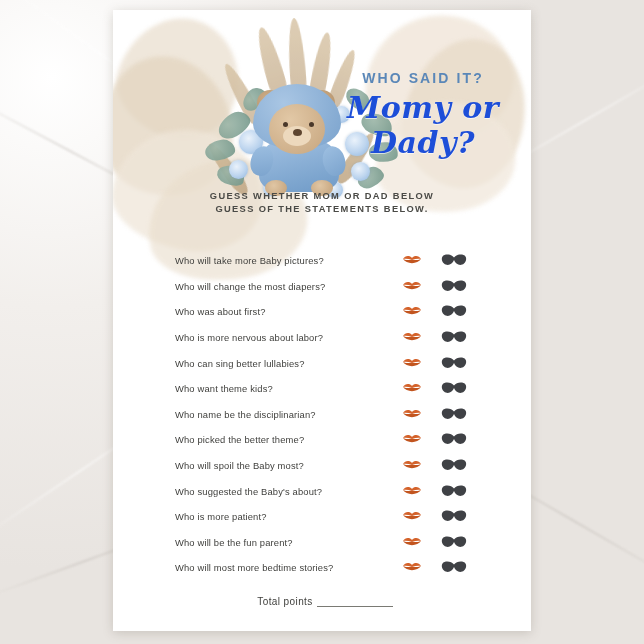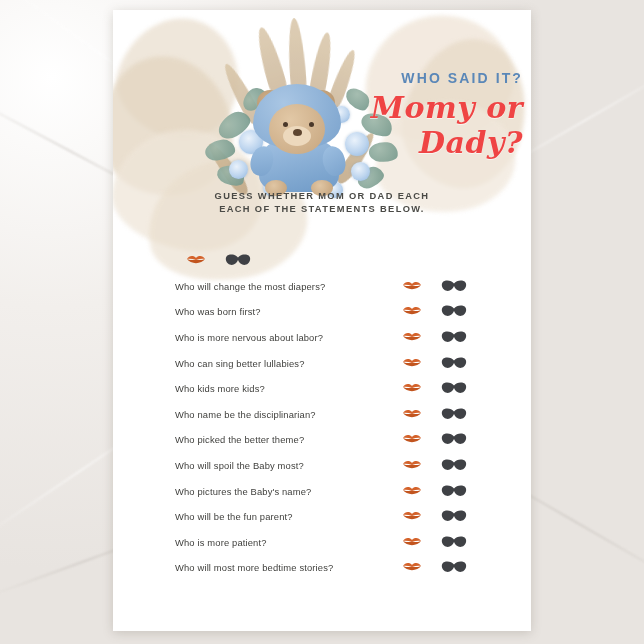--- a/index.html
+++ b/index.html
@@ -159,36 +159,36 @@
   }
   .foot-l { left: 12px; top: 96px; }
   .foot-r { left: 58px; top: 96px; }
 
   
   #title-block {
     position: absolute;
     left: 210px;
     top: 60px;
     width: 200px;
-    text-align: right;
+    text-align: center;
   }
   #who-said-it {
     font-family: "Liberation Sans", sans-serif;
     font-size: 14px;
     letter-spacing: 2.1px;
     font-weight: 700;
     color: #5a87b8;
     margin: 0 0 4px 0;
   }
   #mom-or-dad {
     font-family: "DejaVu Serif", serif;
     font-style: italic;
     font-size: 30px;
     font-weight: 700;
-    color: #ef4444;
+    color: #1d4ed8;
     margin: 0;
     letter-spacing: .5px;
     text-shadow: 0 1px 0 rgba(255,255,255,.6);
   }
 
   #subtitle {
     position: absolute;
     left: 49px;
     top: 180px;
     width: 320px;
@@ -313,27 +313,28 @@
       <div class="bear-part muzzle"></div>
       <div class="bear-part nose"></div>
     </div>
 
     <div id="title-block">
       <div id="who-said-it">WHO SAID IT?</div>
       <div id="mom-or-dad">Momy or Dady?</div>
     </div>
 
     <div id="subtitle">
-      <div>GUESS WHETHER MOM OR DAD EACH</div>
-      <div>EACH OF THE STATEMENTS BELOW.</div>
+      <div>GUESS WHETHER MOM OR DAD BELOW</div>
+      <div>GUESS OF THE STATEMENTS BELOW.</div>
     </div>
 
     <div id="rows">
 
       <div class="row">
+        <div class="q-text">Who will take more Baby pictures?</div>
         <div class="pick">
           <svg class="lips" width="18" height="11" viewBox="0 0 36 22">
             <path d="M18 6 C13 0, 4 1, 0 8 C6 7, 12 8, 18 10 C24 8, 30 7, 36 8 C32 1, 23 0, 18 6 Z" fill="#d4622a"></path>
             <path d="M0 8 C7 19, 29 19, 36 8 C29 11, 24 10, 18 10 C12 10, 7 11, 0 8 Z" fill="#c2551f"></path>
           </svg>
         </div>
         <div class="pick">
           <svg class="stache" width="26" height="13" viewBox="0 0 52 26">
             <path d="M26 7 C22 2, 14 0, 7 2 C0 4, 0 14, 6 19 C13 25, 23 21, 26 12 C29 21, 39 25, 46 19 C52 14, 52 4, 45 2 C38 0, 30 2, 26 7 Z" fill="#3f4145"></path>
           </svg>
@@ -349,21 +350,21 @@
           </svg>
         </div>
         <div class="pick">
           <svg class="stache" width="26" height="13" viewBox="0 0 52 26">
             <path d="M26 7 C22 2, 14 0, 7 2 C0 4, 0 14, 6 19 C13 25, 23 21, 26 12 C29 21, 39 25, 46 19 C52 14, 52 4, 45 2 C38 0, 30 2, 26 7 Z" fill="#3f4145"></path>
           </svg>
         </div>
       </div>
 
       <div class="row">
-        <div class="q-text">Who was born first?</div>
+        <div class="q-text">Who was about first?</div>
         <div class="pick">
           <svg class="lips" width="18" height="11" viewBox="0 0 36 22">
             <path d="M18 6 C13 0, 4 1, 0 8 C6 7, 12 8, 18 10 C24 8, 30 7, 36 8 C32 1, 23 0, 18 6 Z" fill="#d4622a"></path>
             <path d="M0 8 C7 19, 29 19, 36 8 C29 11, 24 10, 18 10 C12 10, 7 11, 0 8 Z" fill="#c2551f"></path>
           </svg>
         </div>
         <div class="pick">
           <svg class="stache" width="26" height="13" viewBox="0 0 52 26">
             <path d="M26 7 C22 2, 14 0, 7 2 C0 4, 0 14, 6 19 C13 25, 23 21, 26 12 C29 21, 39 25, 46 19 C52 14, 52 4, 45 2 C38 0, 30 2, 26 7 Z" fill="#3f4145"></path>
           </svg>
@@ -394,21 +395,21 @@
           </svg>
         </div>
         <div class="pick">
           <svg class="stache" width="26" height="13" viewBox="0 0 52 26">
             <path d="M26 7 C22 2, 14 0, 7 2 C0 4, 0 14, 6 19 C13 25, 23 21, 26 12 C29 21, 39 25, 46 19 C52 14, 52 4, 45 2 C38 0, 30 2, 26 7 Z" fill="#3f4145"></path>
           </svg>
         </div>
       </div>
 
       <div class="row">
-        <div class="q-text">Who kids more kids?</div>
+        <div class="q-text">Who want theme kids?</div>
         <div class="pick">
           <svg class="lips" width="18" height="11" viewBox="0 0 36 22">
             <path d="M18 6 C13 0, 4 1, 0 8 C6 7, 12 8, 18 10 C24 8, 30 7, 36 8 C32 1, 23 0, 18 6 Z" fill="#d4622a"></path>
             <path d="M0 8 C7 19, 29 19, 36 8 C29 11, 24 10, 18 10 C12 10, 7 11, 0 8 Z" fill="#c2551f"></path>
           </svg>
         </div>
         <div class="pick">
           <svg class="stache" width="26" height="13" viewBox="0 0 52 26">
             <path d="M26 7 C22 2, 14 0, 7 2 C0 4, 0 14, 6 19 C13 25, 23 21, 26 12 C29 21, 39 25, 46 19 C52 14, 52 4, 45 2 C38 0, 30 2, 26 7 Z" fill="#3f4145"></path>
           </svg>
@@ -454,21 +455,36 @@
           </svg>
         </div>
         <div class="pick">
           <svg class="stache" width="26" height="13" viewBox="0 0 52 26">
             <path d="M26 7 C22 2, 14 0, 7 2 C0 4, 0 14, 6 19 C13 25, 23 21, 26 12 C29 21, 39 25, 46 19 C52 14, 52 4, 45 2 C38 0, 30 2, 26 7 Z" fill="#3f4145"></path>
           </svg>
         </div>
       </div>
 
       <div class="row">
-        <div class="q-text">Who pictures the Baby's name?</div>
+        <div class="q-text">Who suggested the Baby's about?</div>
+        <div class="pick">
+          <svg class="lips" width="18" height="11" viewBox="0 0 36 22">
+            <path d="M18 6 C13 0, 4 1, 0 8 C6 7, 12 8, 18 10 C24 8, 30 7, 36 8 C32 1, 23 0, 18 6 Z" fill="#d4622a"></path>
+            <path d="M0 8 C7 19, 29 19, 36 8 C29 11, 24 10, 18 10 C12 10, 7 11, 0 8 Z" fill="#c2551f"></path>
+          </svg>
+        </div>
+        <div class="pick">
+          <svg class="stache" width="26" height="13" viewBox="0 0 52 26">
+            <path d="M26 7 C22 2, 14 0, 7 2 C0 4, 0 14, 6 19 C13 25, 23 21, 26 12 C29 21, 39 25, 46 19 C52 14, 52 4, 45 2 C38 0, 30 2, 26 7 Z" fill="#3f4145"></path>
+          </svg>
+        </div>
+      </div>
+
+      <div class="row">
+        <div class="q-text">Who is more patient?</div>
         <div class="pick">
           <svg class="lips" width="18" height="11" viewBox="0 0 36 22">
             <path d="M18 6 C13 0, 4 1, 0 8 C6 7, 12 8, 18 10 C24 8, 30 7, 36 8 C32 1, 23 0, 18 6 Z" fill="#d4622a"></path>
             <path d="M0 8 C7 19, 29 19, 36 8 C29 11, 24 10, 18 10 C12 10, 7 11, 0 8 Z" fill="#c2551f"></path>
           </svg>
         </div>
         <div class="pick">
           <svg class="stache" width="26" height="13" viewBox="0 0 52 26">
             <path d="M26 7 C22 2, 14 0, 7 2 C0 4, 0 14, 6 19 C13 25, 23 21, 26 12 C29 21, 39 25, 46 19 C52 14, 52 4, 45 2 C38 0, 30 2, 26 7 Z" fill="#3f4145"></path>
           </svg>
@@ -484,46 +500,34 @@
           </svg>
         </div>
         <div class="pick">
           <svg class="stache" width="26" height="13" viewBox="0 0 52 26">
             <path d="M26 7 C22 2, 14 0, 7 2 C0 4, 0 14, 6 19 C13 25, 23 21, 26 12 C29 21, 39 25, 46 19 C52 14, 52 4, 45 2 C38 0, 30 2, 26 7 Z" fill="#3f4145"></path>
           </svg>
         </div>
       </div>
 
       <div class="row">
-        <div class="q-text">Who is more patient?</div>
-        <div class="pick">
-          <svg class="lips" width="18" height="11" viewBox="0 0 36 22">
-            <path d="M18 6 C13 0, 4 1, 0 8 C6 7, 12 8, 18 10 C24 8, 30 7, 36 8 C32 1, 23 0, 18 6 Z" fill="#d4622a"></path>
-            <path d="M0 8 C7 19, 29 19, 36 8 C29 11, 24 10, 18 10 C12 10, 7 11, 0 8 Z" fill="#c2551f"></path>
-          </svg>
-        </div>
-        <div class="pick">
-          <svg class="stache" width="26" height="13" viewBox="0 0 52 26">
-            <path d="M26 7 C22 2, 14 0, 7 2 C0 4, 0 14, 6 19 C13 25, 23 21, 26 12 C29 21, 39 25, 46 19 C52 14, 52 4, 45 2 C38 0, 30 2, 26 7 Z" fill="#3f4145"></path>
-          </svg>
-        </div>
-      </div>
-
-      <div class="row">
         <div class="q-text">Who will most more bedtime stories?</div>
         <div class="pick">
           <svg class="lips" width="18" height="11" viewBox="0 0 36 22">
             <path d="M18 6 C13 0, 4 1, 0 8 C6 7, 12 8, 18 10 C24 8, 30 7, 36 8 C32 1, 23 0, 18 6 Z" fill="#d4622a"></path>
             <path d="M0 8 C7 19, 29 19, 36 8 C29 11, 24 10, 18 10 C12 10, 7 11, 0 8 Z" fill="#c2551f"></path>
           </svg>
         </div>
         <div class="pick">
           <svg class="stache" width="26" height="13" viewBox="0 0 52 26">
             <path d="M26 7 C22 2, 14 0, 7 2 C0 4, 0 14, 6 19 C13 25, 23 21, 26 12 C29 21, 39 25, 46 19 C52 14, 52 4, 45 2 C38 0, 30 2, 26 7 Z" fill="#3f4145"></path>
           </svg>
         </div>
       </div>
 
     </div>
 
+    <div id="total">
+      <span>Total points</span><span class="line"></span>
+    </div>
 
   </div>
 </div>
 
 </body></html>

